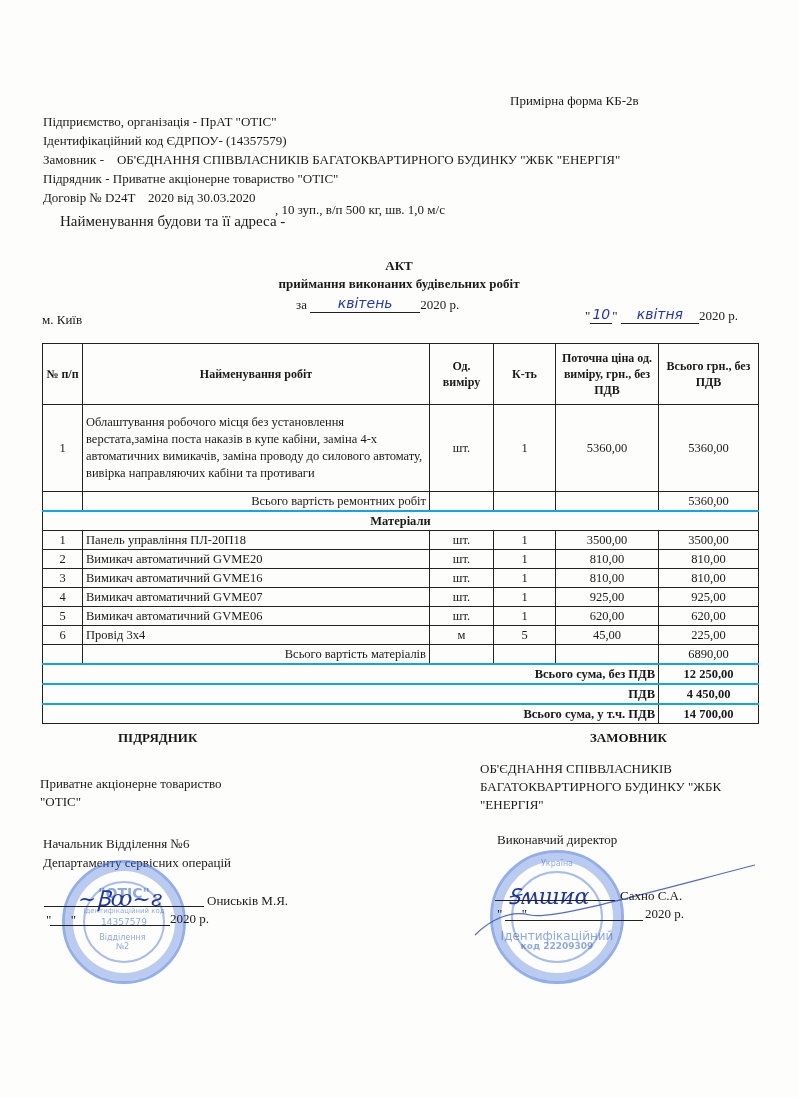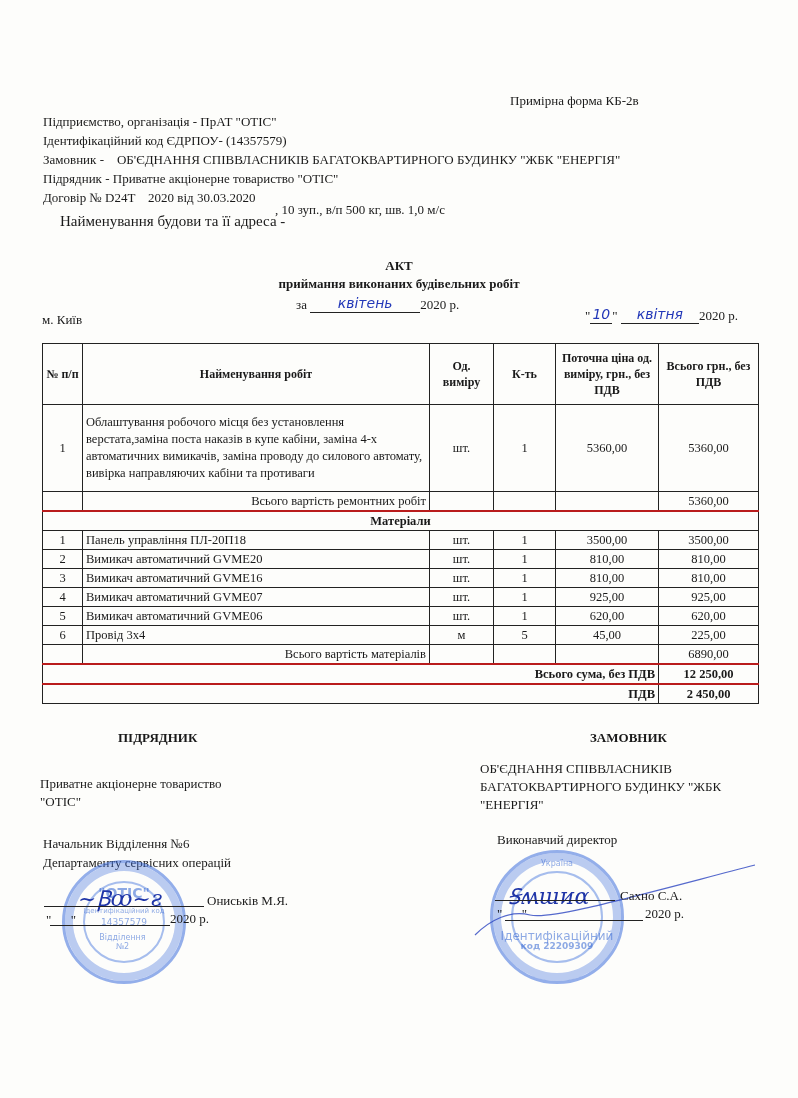--- a/index.html
+++ b/index.html
@@ -23,21 +23,21 @@
     position: absolute; left: 42px; top: 343px; width: 716px;
     border-collapse: collapse; font-size: 12.5px; table-layout: fixed;
   }
   table.main td, table.main th { border: 1px solid #222; padding: 1px 3px; vertical-align: middle; }
   table.main th { font-weight: bold; text-align: center; height: 58px; line-height: 16px; font-size: 12px; }
   .c { text-align: center; }
   .r { text-align: right; }
   .b { font-weight: bold; }
   .desc { line-height: 17px; }
   tr.small td { height: 16px; line-height: 15px; }
-  tr.thick td { border-top: 2px solid #b91c1c; }
+  tr.thick td { border-top: 2px solid #0ea5e9; }
 
   .sig-head { font-weight: bold; font-size: 13px; }
   .sig-org { font-size: 13px; line-height: 18px; white-space: normal; }
   .sig-line { font-size: 13px; }
 
   .stamp {
     position: absolute; border-radius: 50%; border: 3px solid rgba(60,110,220,0.55);
     box-shadow: inset 0 0 0 6px rgba(255,255,255,0), inset 0 0 0 8px rgba(60,110,220,0.35);
     color: rgba(50,100,210,0.55); text-align: center; font-family: "DejaVu Sans", sans-serif;
   }
@@ -170,21 +170,25 @@
         <td></td>
         <td></td>
       <td class="c">6890,00</td>
     </tr>
     <tr class="small thick">
       <td colspan="5" class="r b">Всього сума, без ПДВ</td>
       <td class="c b">12 250,00</td>
     </tr>
     <tr class="small thick">
       <td colspan="5" class="r b">ПДВ</td>
-      <td class="c b">2 450,00</td>
+      <td class="c b">4 450,00</td>
+    </tr>
+    <tr class="small thick">
+      <td colspan="5" class="r b">Всього сума, у т.ч. ПДВ</td>
+      <td class="c b">14 700,00</td>
     </tr>
   </tbody>
 </table>
 
 <div class="abs sig-head" style="left:118px; top:730px">ПІДРЯДНИК</div>
 <div class="abs sig-org" style="left:40px; top:775px; width:265px">
   <div>Приватне акціонерне товариство</div>
   <div>"ОТІС"</div>
 </div>
 <div class="abs sig-line" style="left:43px; top:836px">Начальник Відділення №6</div>

